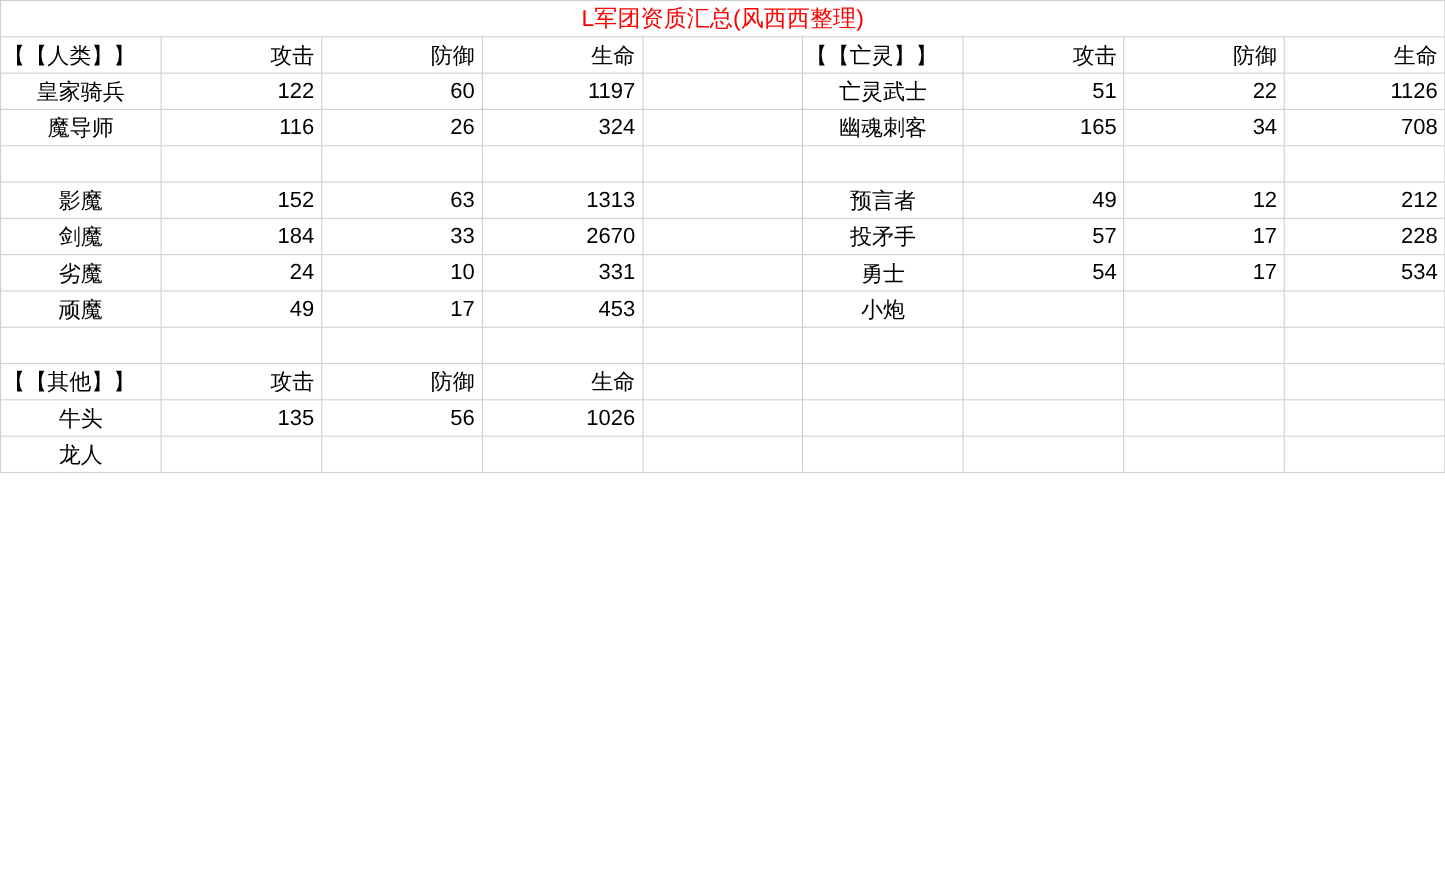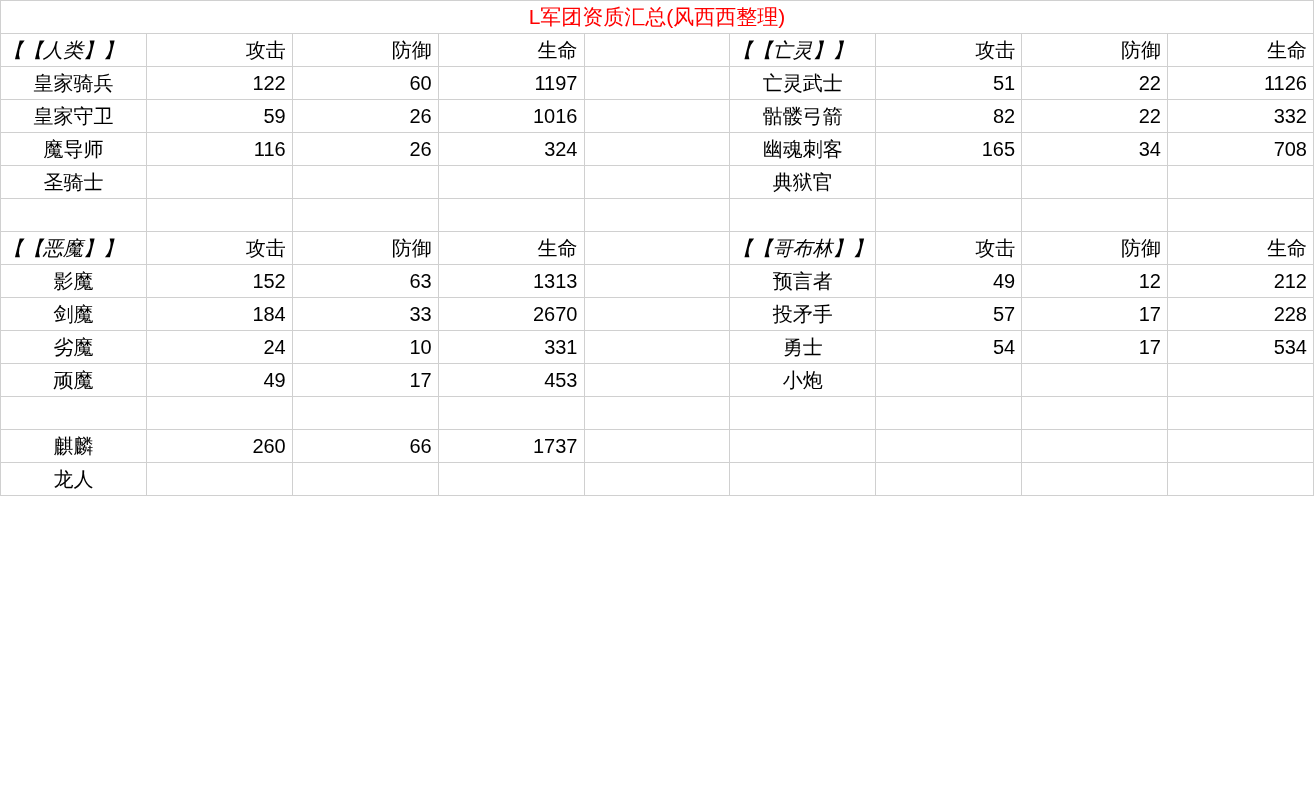--- a/index.html
+++ b/index.html
@@ -38,21 +38,20 @@
     .col-num {
       width: 143px;
       text-align: right;
     }
     .col-spacer {
       width: 66px;
     }
     .header-cat {
       text-align: left !important;
       padding-left: 2px;
-      font-style: italic;
     }
   </style>
 </head>
 <body>
 
 <table>
   <tbody id="tbody">
       <tr class="title-row">
         <td colspan="9">L军团资质汇总(风西西整理)</td>
       </tr>
@@ -72,73 +71,40 @@
         <td class="col-num">122</td>
         <td class="col-num">60</td>
         <td class="col-num">1197</td>
         <td class="col-spacer"></td>
         <td class="col-name">亡灵武士</td>
         <td class="col-num">51</td>
         <td class="col-num">22</td>
         <td class="col-num">1126</td>
       </tr>
       <tr>
-        <td class="col-name">皇家守卫</td>
-        <td class="col-num">59</td>
-        <td class="col-num">26</td>
-        <td class="col-num">1016</td>
-        <td class="col-spacer"></td>
-        <td class="col-name">骷髅弓箭</td>
-        <td class="col-num">82</td>
-        <td class="col-num">22</td>
-        <td class="col-num">332</td>
-      </tr>
-      <tr>
         <td class="col-name">魔导师</td>
         <td class="col-num">116</td>
         <td class="col-num">26</td>
         <td class="col-num">324</td>
         <td class="col-spacer"></td>
         <td class="col-name">幽魂刺客</td>
         <td class="col-num">165</td>
         <td class="col-num">34</td>
         <td class="col-num">708</td>
       </tr>
       <tr>
-        <td class="col-name">圣骑士</td>
-        <td class="col-num"></td>
-        <td class="col-num"></td>
-        <td class="col-num"></td>
-        <td class="col-spacer"></td>
-        <td class="col-name">典狱官</td>
-        <td class="col-num"></td>
-        <td class="col-num"></td>
-        <td class="col-num"></td>
-      </tr>
-      <tr>
         <td class="col-name"></td>
         <td class="col-num"></td>
         <td class="col-num"></td>
         <td class="col-num"></td>
         <td class="col-spacer"></td>
         <td class="col-name"></td>
         <td class="col-num"></td>
         <td class="col-num"></td>
         <td class="col-num"></td>
-      </tr>
-      <tr>
-        <td class="col-name header-cat">【【恶魔】】</td>
-        <td class="col-num">攻击</td>
-        <td class="col-num">防御</td>
-        <td class="col-num">生命</td>
-        <td class="col-spacer"></td>
-        <td class="col-name header-cat">【【哥布林】】</td>
-        <td class="col-num">攻击</td>
-        <td class="col-num">防御</td>
-        <td class="col-num">生命</td>
       </tr>
       <tr>
         <td class="col-name">影魔</td>
         <td class="col-num">152</td>
         <td class="col-num">63</td>
         <td class="col-num">1313</td>
         <td class="col-spacer"></td>
         <td class="col-name">预言者</td>
         <td class="col-num">49</td>
         <td class="col-num">12</td>
@@ -182,24 +148,35 @@
         <td class="col-num"></td>
         <td class="col-num"></td>
         <td class="col-num"></td>
         <td class="col-spacer"></td>
         <td class="col-name"></td>
         <td class="col-num"></td>
         <td class="col-num"></td>
         <td class="col-num"></td>
       </tr>
       <tr>
-        <td class="col-name">麒麟</td>
-        <td class="col-num">260</td>
-        <td class="col-num">66</td>
-        <td class="col-num">1737</td>
+        <td class="col-name header-cat">【【其他】】</td>
+        <td class="col-num">攻击</td>
+        <td class="col-num">防御</td>
+        <td class="col-num">生命</td>
+        <td class="col-spacer"></td>
+        <td class="col-name"></td>
+        <td class="col-num"></td>
+        <td class="col-num"></td>
+        <td class="col-num"></td>
+      </tr>
+      <tr>
+        <td class="col-name">牛头</td>
+        <td class="col-num">135</td>
+        <td class="col-num">56</td>
+        <td class="col-num">1026</td>
         <td class="col-spacer"></td>
         <td class="col-name"></td>
         <td class="col-num"></td>
         <td class="col-num"></td>
         <td class="col-num"></td>
       </tr>
       <tr>
         <td class="col-name">龙人</td>
         <td class="col-num"></td>
         <td class="col-num"></td>

